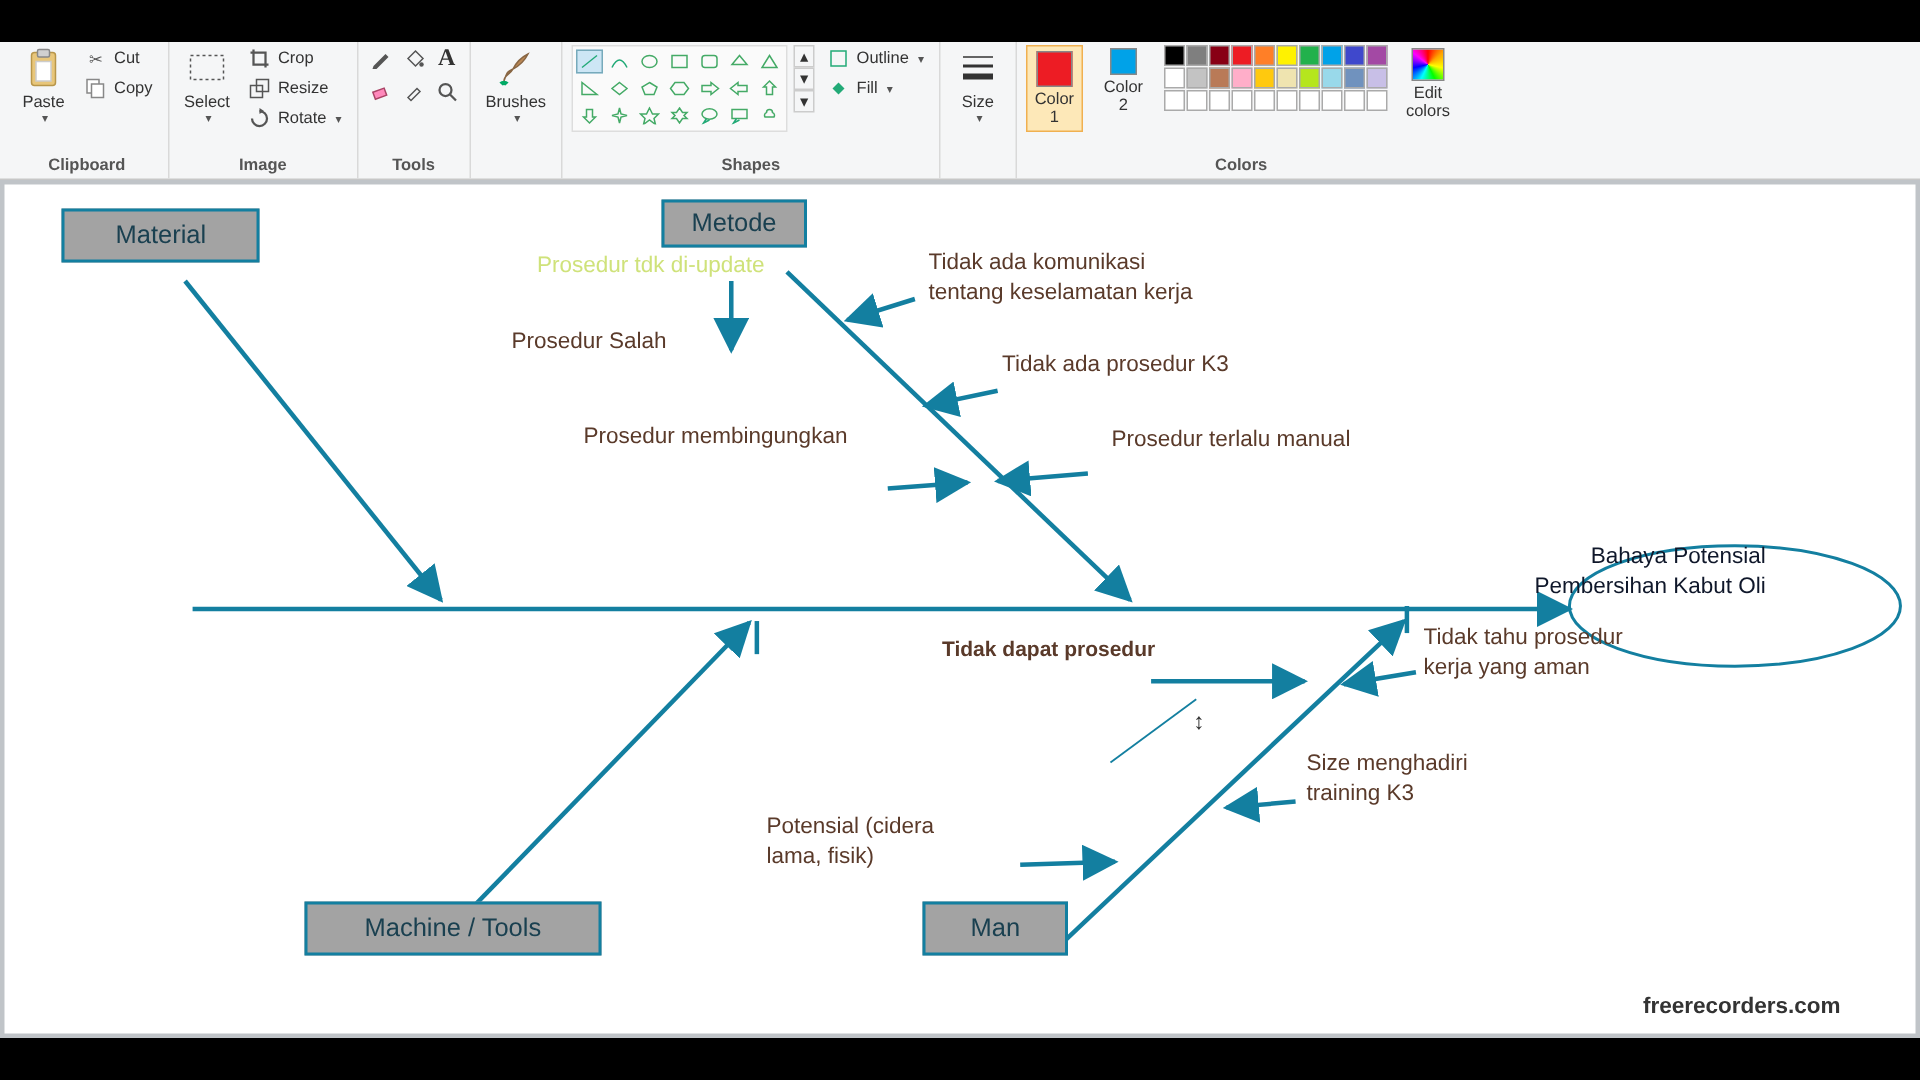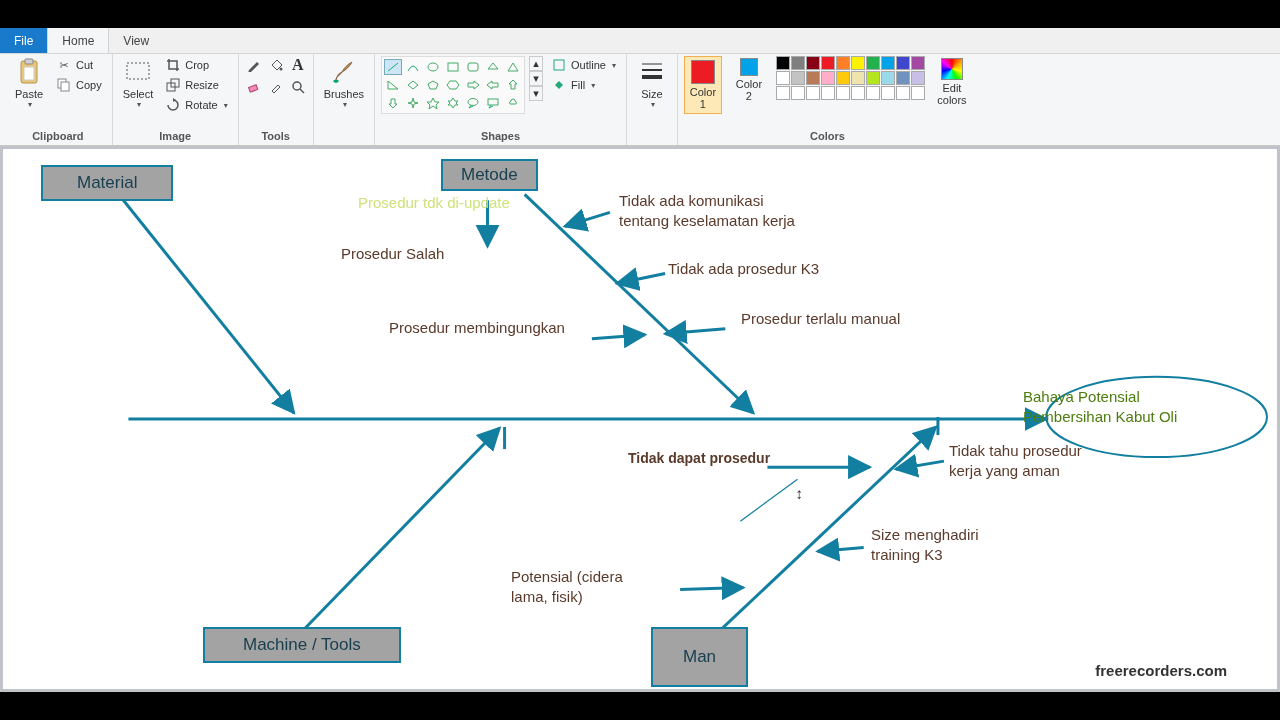--- a/index.html
+++ b/index.html
@@ -40,25 +40,20 @@
 .canvas svg { position: absolute; top: 0; left: 0; width: 100%; height: 100%; }
 .dlabel { position: absolute; font-size: 15px; color: #5a3a2a; line-height: 1.35; }
 .boxlabel { position: absolute; border: 2px solid #137fa0; color: #1a4050; padding: 4px 18px; font-size: 17px; background: #a3a3a3; }
 
 </style>
 </head>
 <body>
 
 <div class="app-window">
 
-  <div class="menubar">
-    <div class="menu-file">File</div>
-    <div class="menu-tab active">Home</div>
-    <div class="menu-tab">View</div>
-  </div>
 
   <div class="ribbon">
 
     <div class="group">
       <div class="group-body">
         <div class="big-btn">
           <span class="ico">
             <svg width="24" height="28" viewBox="0 0 24 28">
                 <rect x="4" y="3" width="16" height="22" rx="2" fill="#e8c67a" stroke="#b8964a"></rect>
                 <rect x="8" y="1" width="8" height="5" rx="1" fill="#d0d0d0" stroke="#888"></rect>
@@ -441,47 +436,47 @@
         </g>
 
         <ellipse cx="1150" cy="258" rx="110" ry="40" fill="none" stroke="#137fa0" stroke-width="2"></ellipse>
 
         <text x="790" y="340" font-size="15" fill="#333">↕</text>
       </svg>
 
       <div class="boxlabel" style="left:38px;top:16px;padding:6px 34px">Material</div>
       <div class="boxlabel" style="left:438px;top:10px">Metode</div>
       <div class="boxlabel" style="left:200px;top:478px;padding:6px 38px">Machine / Tools</div>
-      <div class="boxlabel" style="left:648px;top:478px;padding:18px 30px">Man</div>
+      <div class="boxlabel" style="left:612px;top:478px;padding:6px 30px">Man</div>
 
       <div class="dlabel" style="left:355px;top:44px;color:#cfe27a">Prosedur tdk di-update</div>
       <div class="dlabel" style="left:338px;top:95px">Prosedur Salah</div>
       <div class="dlabel" style="left:616px;top:42px">
         <span>Tidak ada komunikasi</span><br>
         <span>tentang keselamatan kerja</span>
       </div>
       <div class="dlabel" style="left:665px;top:110px">Tidak ada prosedur K3</div>
-      <div class="dlabel" style="left:386px;top:169px">Prosedur membingungkan</div>
+      <div class="dlabel" style="left:386px;top:158px">Prosedur membingungkan</div>
       <div class="dlabel" style="left:738px;top:160px">Prosedur terlalu manual</div>
 
       <div class="dlabel" style="left:625px;top:300px;font-size:14px;font-weight:600">Tidak dapat prosedur</div>
       <div class="dlabel" style="left:946px;top:292px">
         <span>Tidak tahu prosedur</span><br>
         <span>kerja yang aman</span>
       </div>
       <div class="dlabel" style="left:868px;top:376px">
         <span>Size menghadiri</span><br>
         <span>training K3</span>
       </div>
       <div class="dlabel" style="left:508px;top:418px">
         <span>Potensial (cidera</span><br>
         <span>lama, fisik)</span>
       </div>
 
-      <div class="dlabel" style="left:1020px;top:238px;text-align:left;color:#4d7c0f">
+      <div class="dlabel" style="left:1020px;top:238px;text-align:right;color:#0f172a">
         <span>Bahaya Potensial</span><br>
         <span>Pembersihan Kabut Oli</span>
       </div>
 
       <div class="dlabel" style="right:50px;bottom:8px;left:auto;font-weight:600;color:#333">freerecorders.com</div>
 
     </div>
   </div>
 
 </div>

